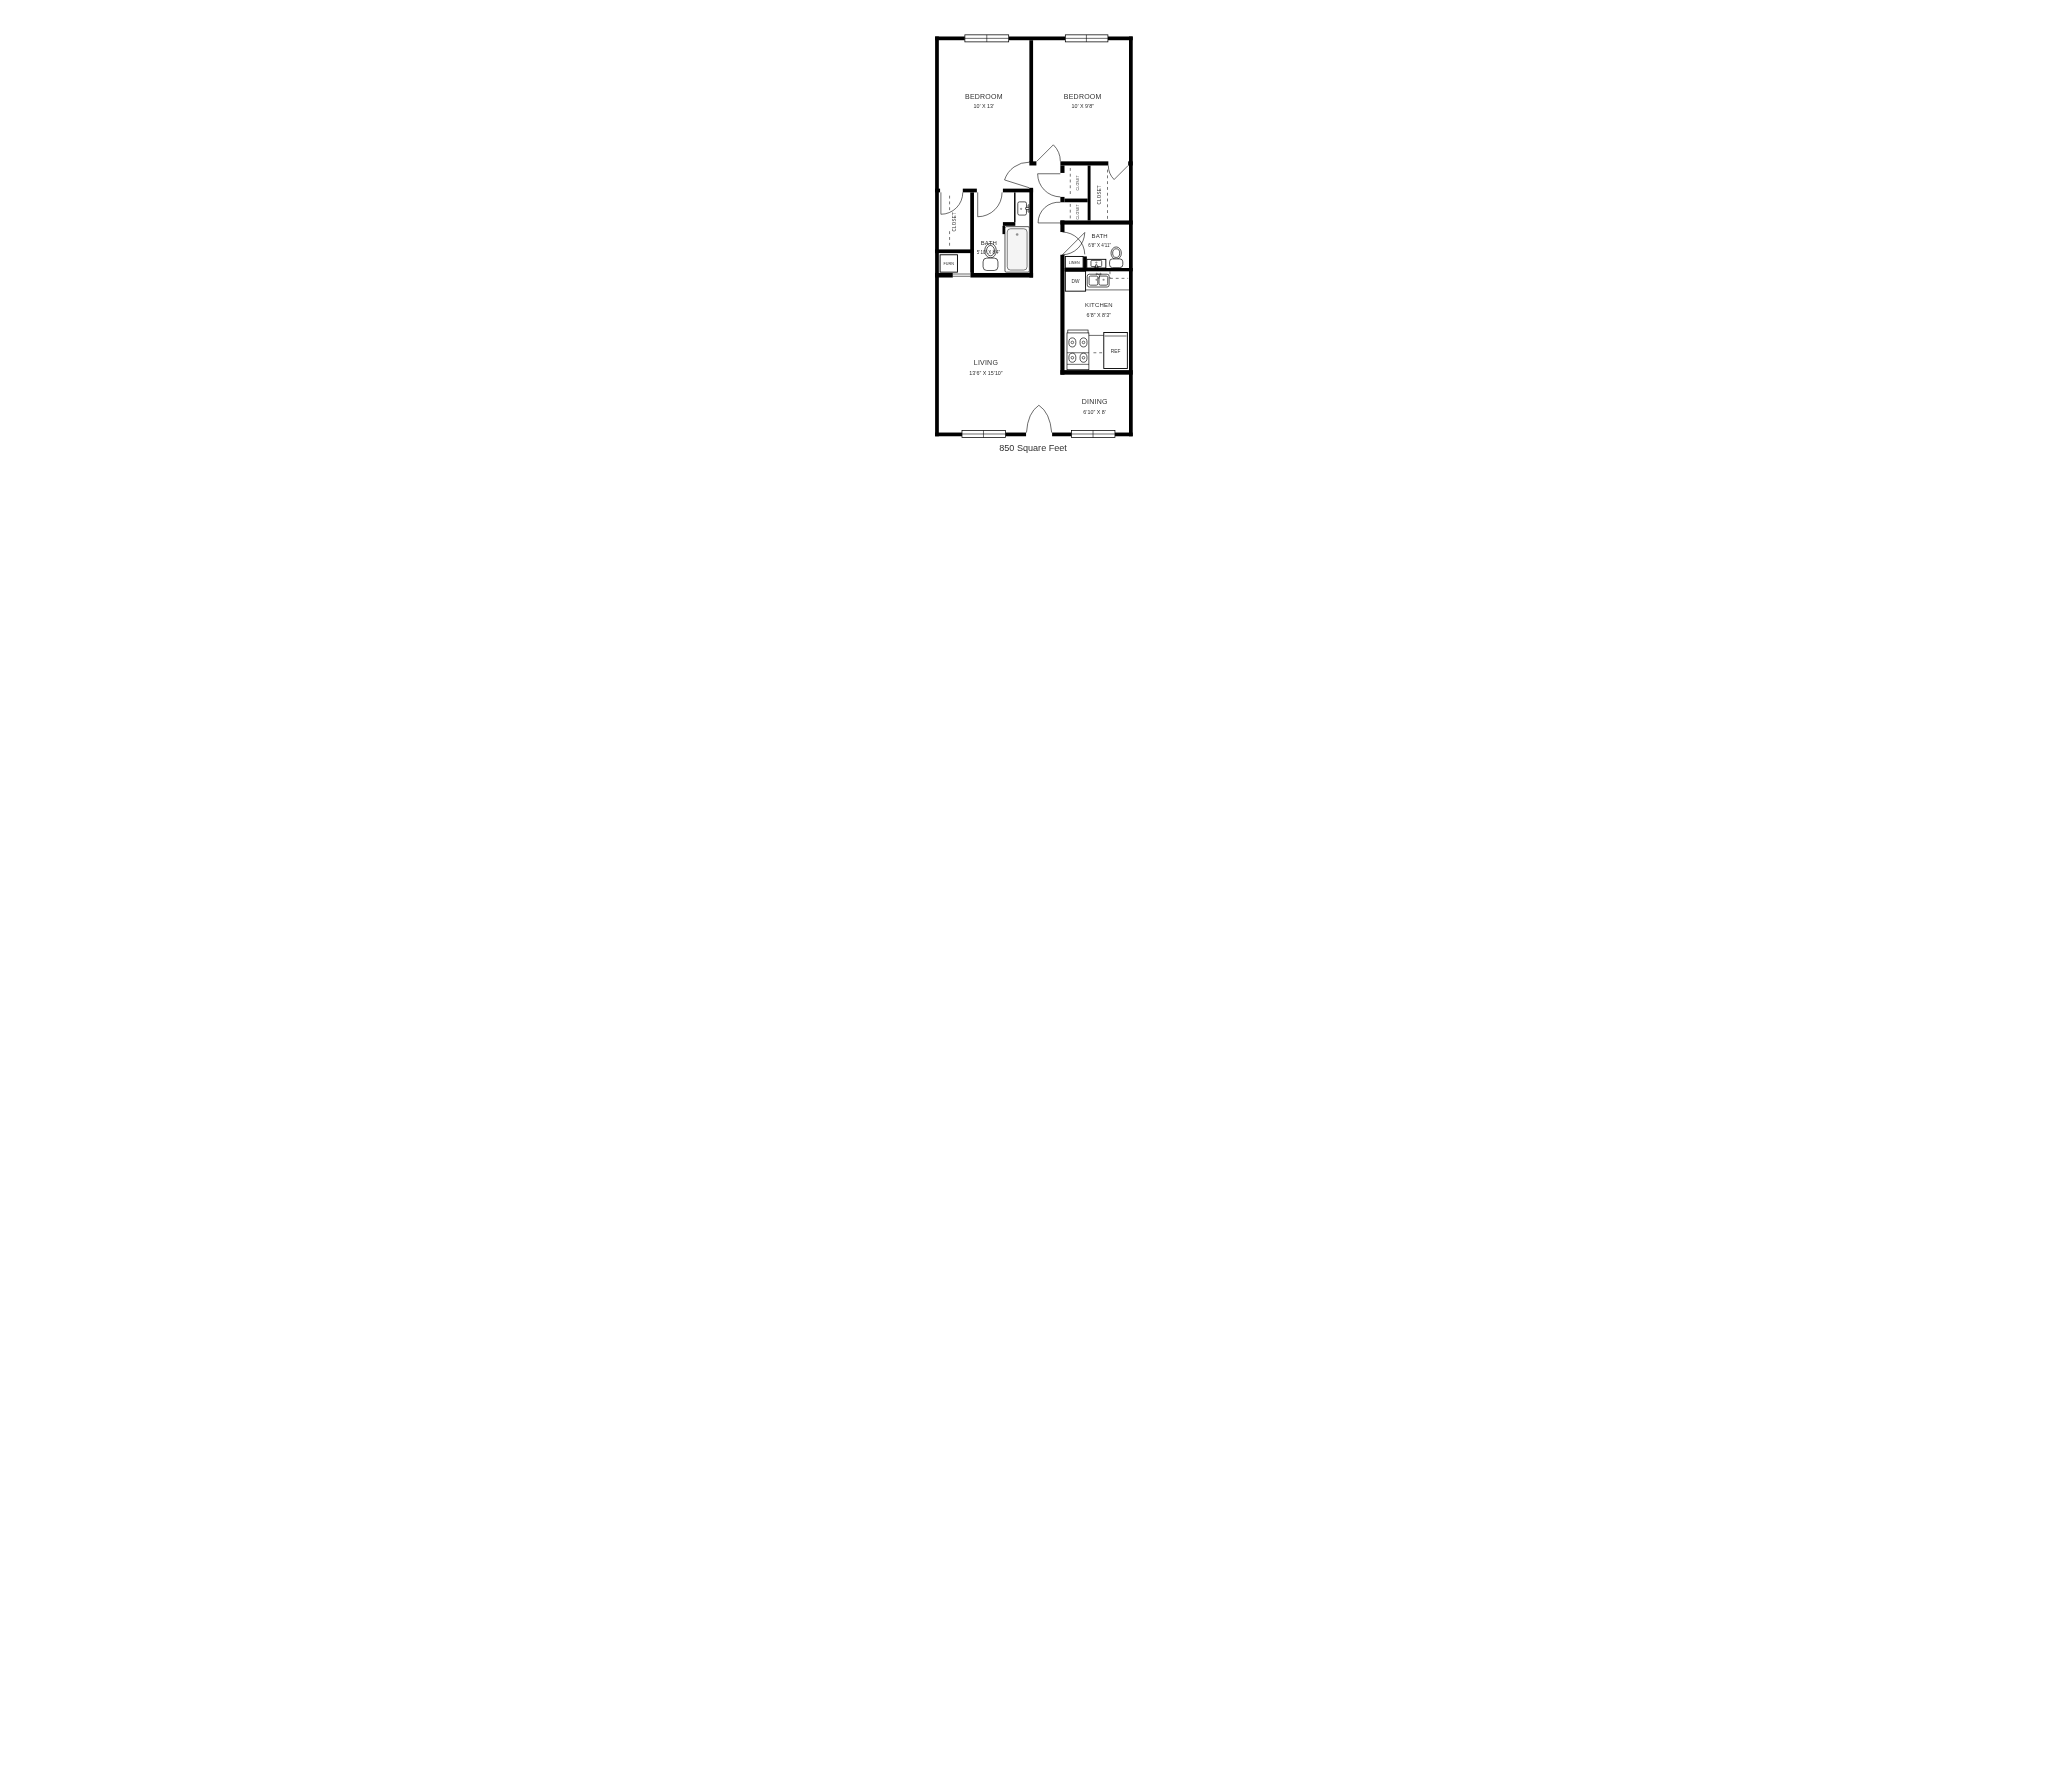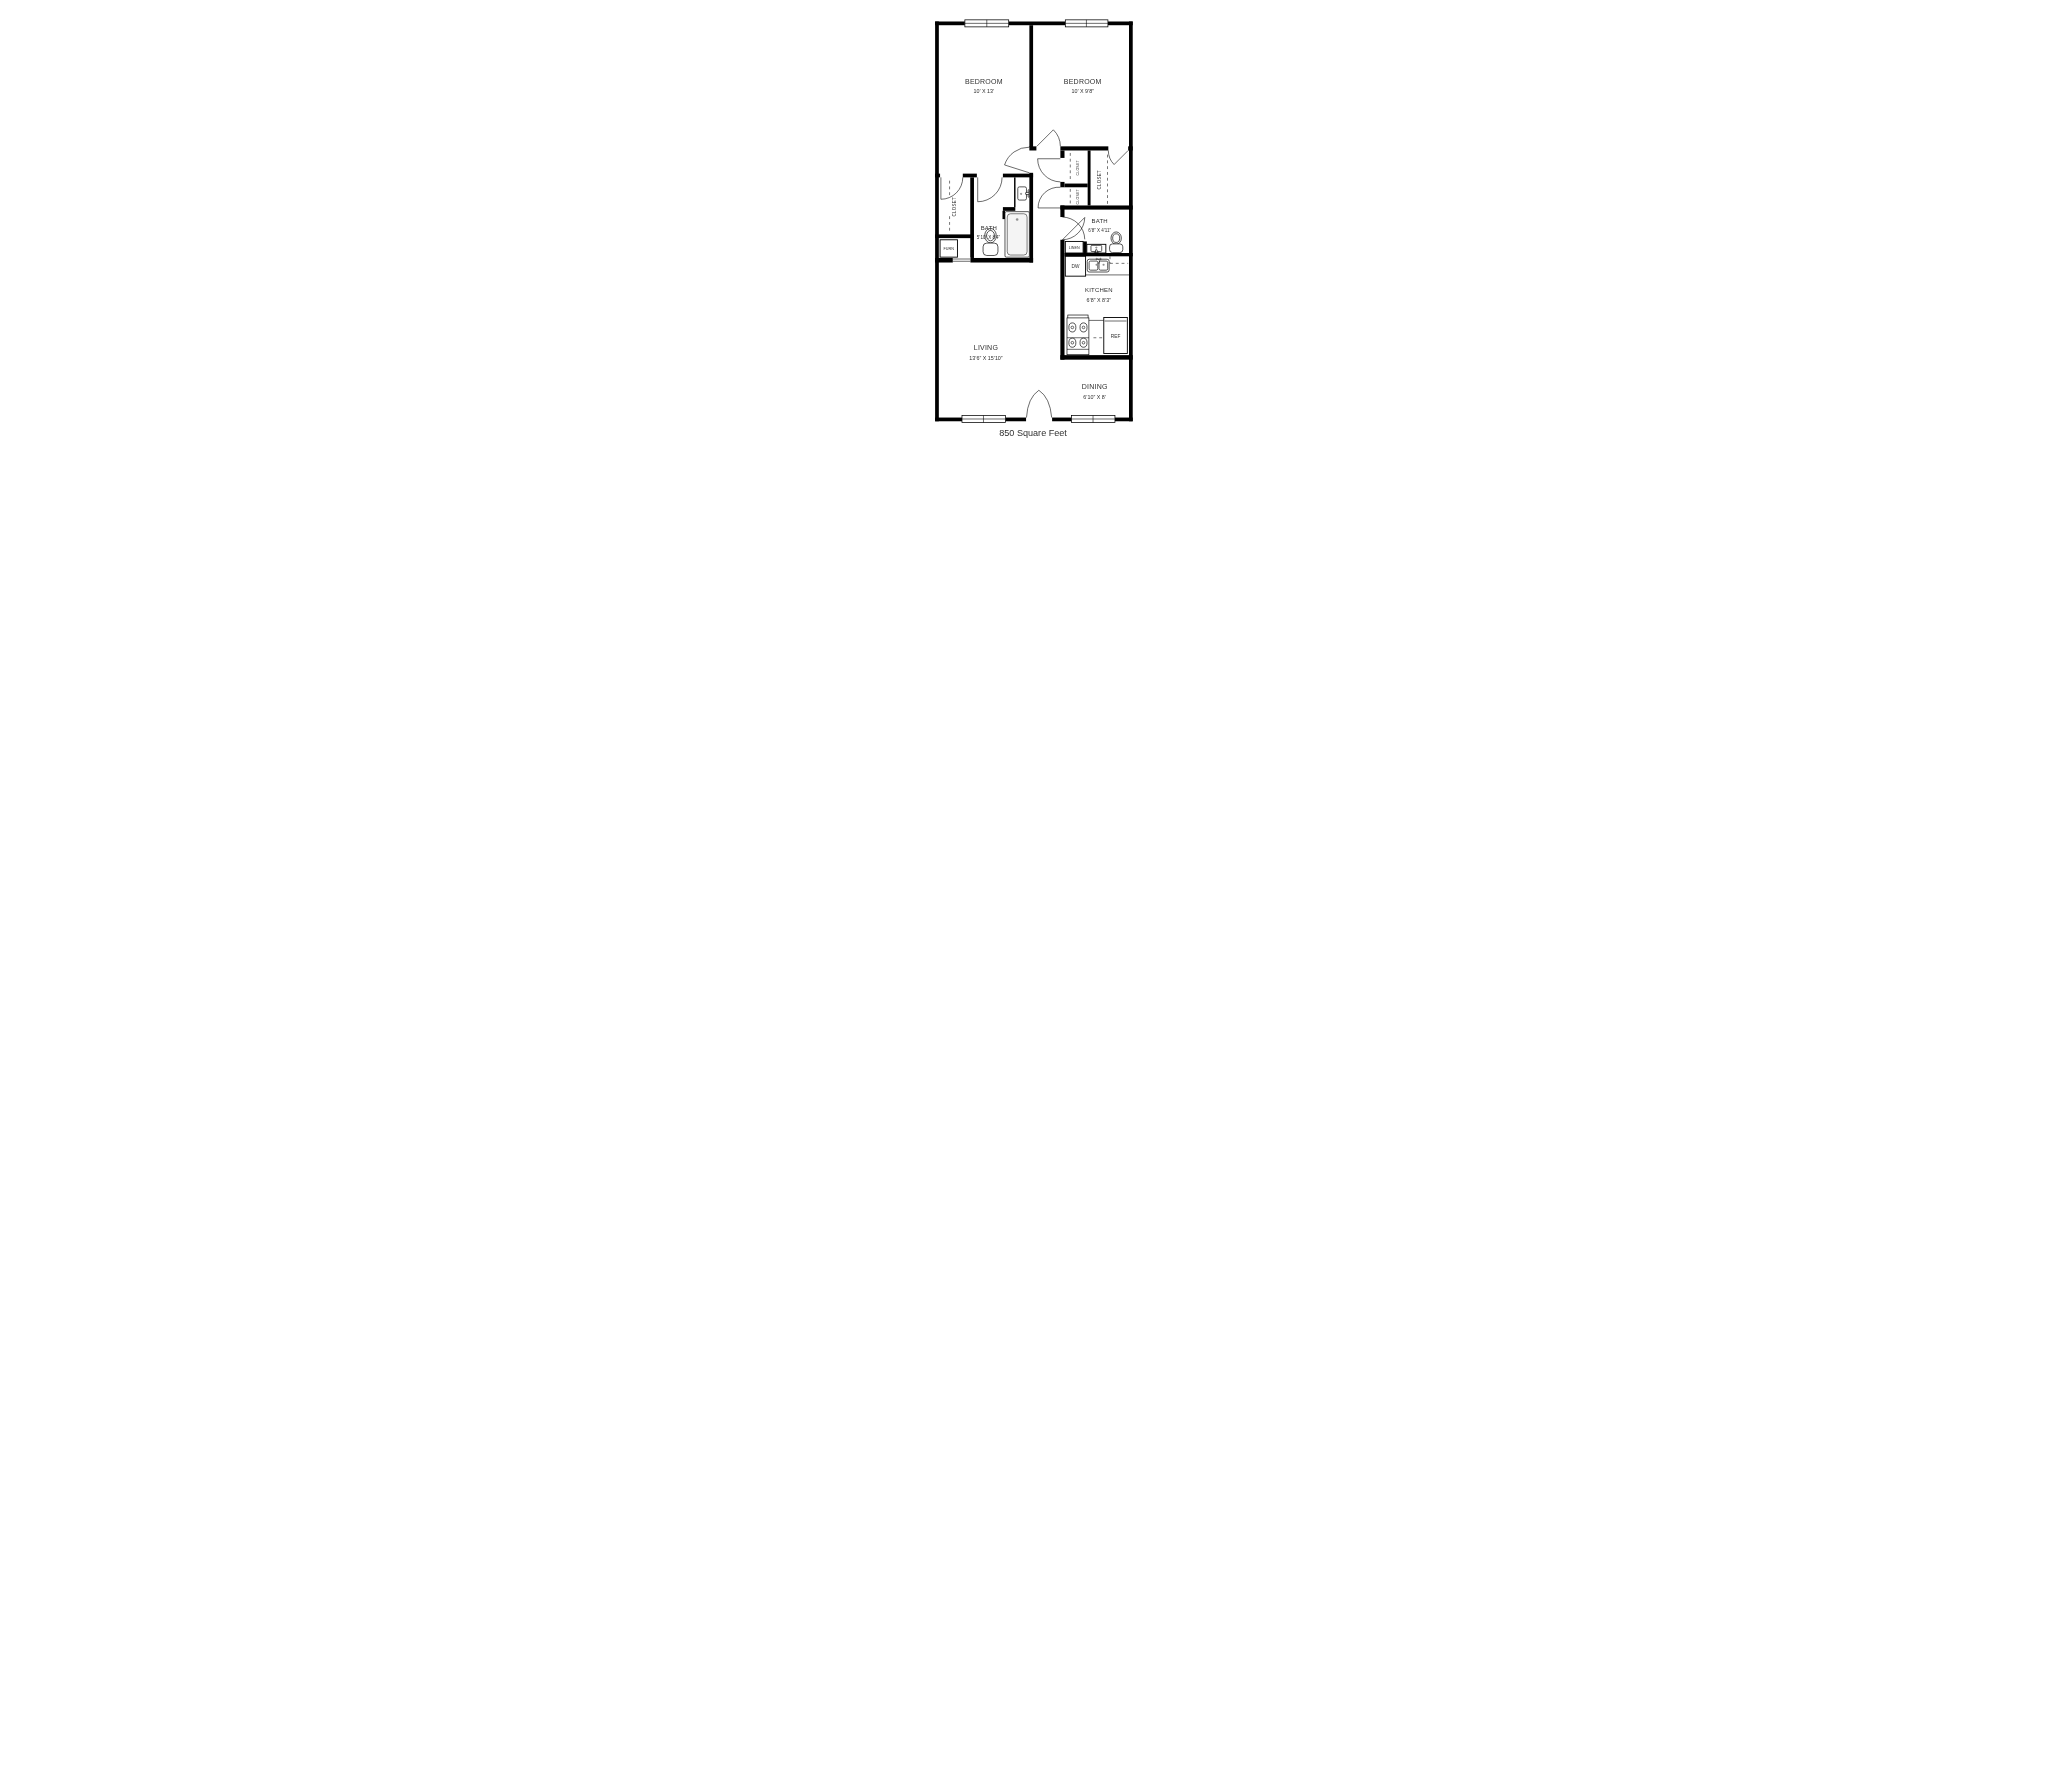--- a/index.html
+++ b/index.html
@@ -1,17 +1,17 @@
 <!DOCTYPE html>
 <html style="font-size:6.6px"><head>
 <meta charset="utf-8">
 <style>
   html,body{margin:0;padding:0;background:#ffffff;}
   body{font-family:"Liberation Sans", sans-serif;}
-  .plan-wrap{width:100%;max-width:573px;margin:0 auto;}
+  .plan-wrap{width:100%;max-width:573px;margin:15px auto;}
   svg{display:block;width:100%;height:auto;}
   .wall{fill:#000000;stroke:none;}
   .thinwall{fill:#000000;}
   .fix{fill:#ffffff;stroke:#000000;stroke-width:1.6;}
   .fix2{fill:#ffffff;stroke:#000000;stroke-width:2.2;}
   .arc{fill:none;stroke:#000000;stroke-width:1.4;}
   .leaf{stroke:#000000;stroke-width:1.4;}
   .dash{stroke:#000000;stroke-width:1.3;stroke-dasharray:7 7;fill:none;}
   .winframe{fill:#ffffff;stroke:#000000;stroke-width:1.8;}
   .winline{stroke:#000000;stroke-width:1.4;}

